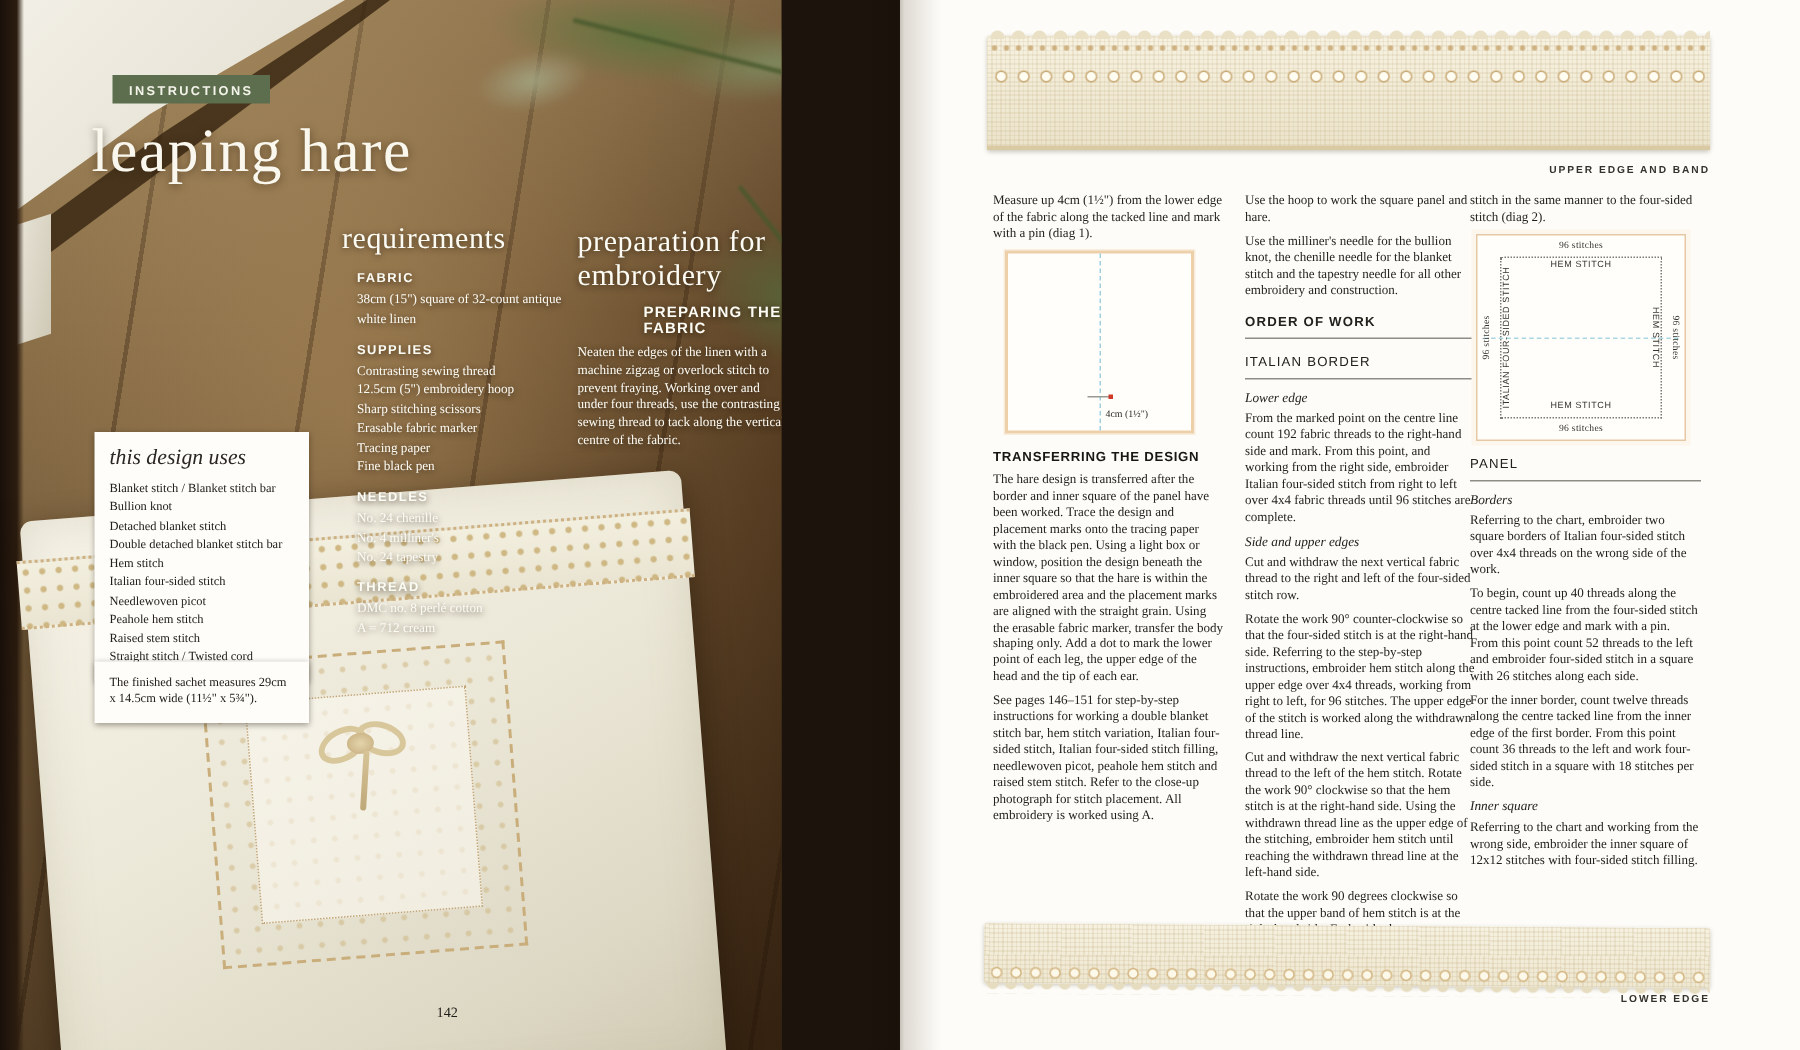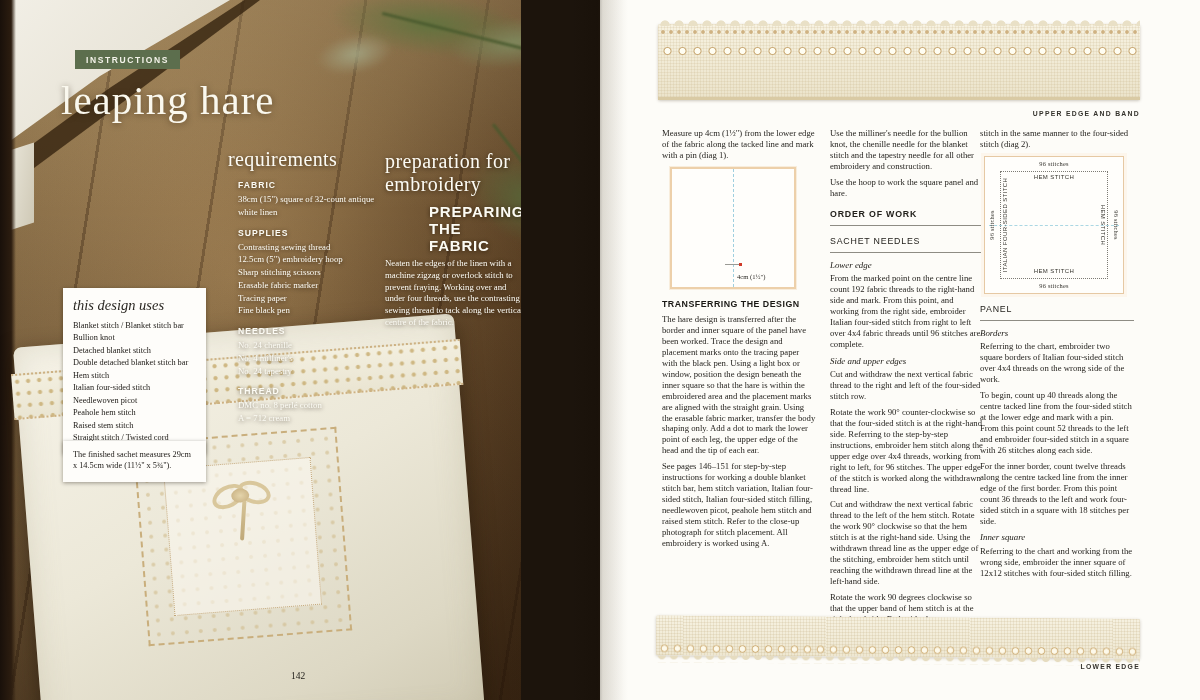--- a/index.html
+++ b/index.html
@@ -77,21 +77,21 @@
   .box-p { font-size:8.3px; line-height:1.32; margin-bottom:6px; }
   .box-p:last-child { margin-bottom:0; }
   .box-li { font-size:8.3px; line-height:1.5; }
   .overlay-col { position:absolute; color:#fcfbf4; text-shadow:0 1px 4px rgba(30,18,6,0.65); }
   .req-col { left:228px; top:148px; width:150px; }
   .prep-col { left:385px; top:150px; width:140px; }
   .col-title { font-size:20px; font-weight:400; letter-spacing:0.4px; margin-bottom:7px; }
   .req-label { font-family:"Liberation Sans", sans-serif; font-size:8.6px; font-weight:bold;
     letter-spacing:1px; margin:9px 0 3px 10px; }
   .req-item { font-size:8.8px; line-height:1.45; margin-left:10px; }
-  .prep-sub { font-family:"Liberation Sans", sans-serif; font-size:15px; font-weight:bold;
+  .prep-sub { font-family:"Liberation Sans", sans-serif; font-size:10px; font-weight:bold;
     letter-spacing:0.8px; margin:4px 0 4px;padding-left:44px; }
   .prep-body { font-size:8.8px; line-height:1.34; }
   .pagenum { position:absolute; font-size:9.5px; color:#1f1d19; }
   .pagenum-left { left:291px; top:671px; }
 
   
   .page-right { position:absolute; left:600px; top:0; width:600px; height:700px;
     background:linear-gradient(90deg,#f3f1ea 0%, #fdfcf8 4%, #fdfcf8 100%); color:#1e1c18; }
   .spine { position:absolute; left:572px; top:0; width:56px; height:700px; pointer-events:none;
     background:linear-gradient(90deg, rgba(20,12,4,0) 0%, rgba(20,12,4,0.30) 46%, rgba(60,45,25,0.12) 55%, rgba(0,0,0,0) 100%); }
@@ -262,24 +262,24 @@
         <div class="diag1-tick"></div>
         <div class="diag1-pin"></div>
         <div class="diag1-label">4cm (1½")</div>
       </div>
       <div class="h-sans">TRANSFERRING THE DESIGN</div>
       <p>The hare design is transferred after the border and inner square of the panel have been worked. Trace the design and placement marks onto the tracing paper with the black pen. Using a light box or window, position the design beneath the inner square so that the hare is within the embroidered area and the placement marks are aligned with the straight grain. Using the erasable fabric marker, transfer the body shaping only. Add a dot to mark the lower point of each leg, the upper edge of the head and the tip of each ear.</p>
       <p>See pages 146–151 for step-by-step instructions for working a double blanket stitch bar, hem stitch variation, Italian four-sided stitch, Italian four-sided stitch filling, needlewoven picot, peahole hem stitch and raised stem stitch. Refer to the close-up photograph for stitch placement. All embroidery is worked using A.</p>
     </div>
 
     <div class="col col-2">
+      <p>Use the hoop to work the square panel and hare.</p>
       <p>Use the milliner's needle for the bullion knot, the chenille needle for the blanket stitch and the tapestry needle for all other embroidery and construction.</p>
-      <p>Use the hoop to work the square panel and hare.</p>
       <div class="h-rule" style="font-weight:bold;">ORDER OF WORK</div>
-      <div class="h-rule">SACHET NEEDLES</div>
+      <div class="h-rule">ITALIAN BORDER</div>
       <div class="sub-it">Lower edge</div>
       <p>From the marked point on the centre line count 192 fabric threads to the right-hand side and mark. From this point, and working from the right side, embroider Italian four-sided stitch from right to left over 4x4 fabric threads until 96 stitches are complete.</p>
       <div class="sub-it">Side and upper edges</div>
       <p>Cut and withdraw the next vertical fabric thread to the right and left of the four-sided stitch row.</p>
       <p>Rotate the work 90° counter-clockwise so that the four-sided stitch is at the right-hand side. Referring to the step-by-step instructions, embroider hem stitch along the upper edge over 4x4 threads, working from right to left, for 96 stitches. The upper edge of the stitch is worked along the withdrawn thread line.</p>
       <p>Cut and withdraw the next vertical fabric thread to the left of the hem stitch. Rotate the work 90° clockwise so that the hem stitch is at the right-hand side. Using the withdrawn thread line as the upper edge of the stitching, embroider hem stitch until reaching the withdrawn thread line at the left-hand side.</p>
       <p>Rotate the work 90 degrees clockwise so that the upper band of hem stitch is at the right-hand side. Embroider hem</p>
     </div>
 
     <div class="col col-3">

